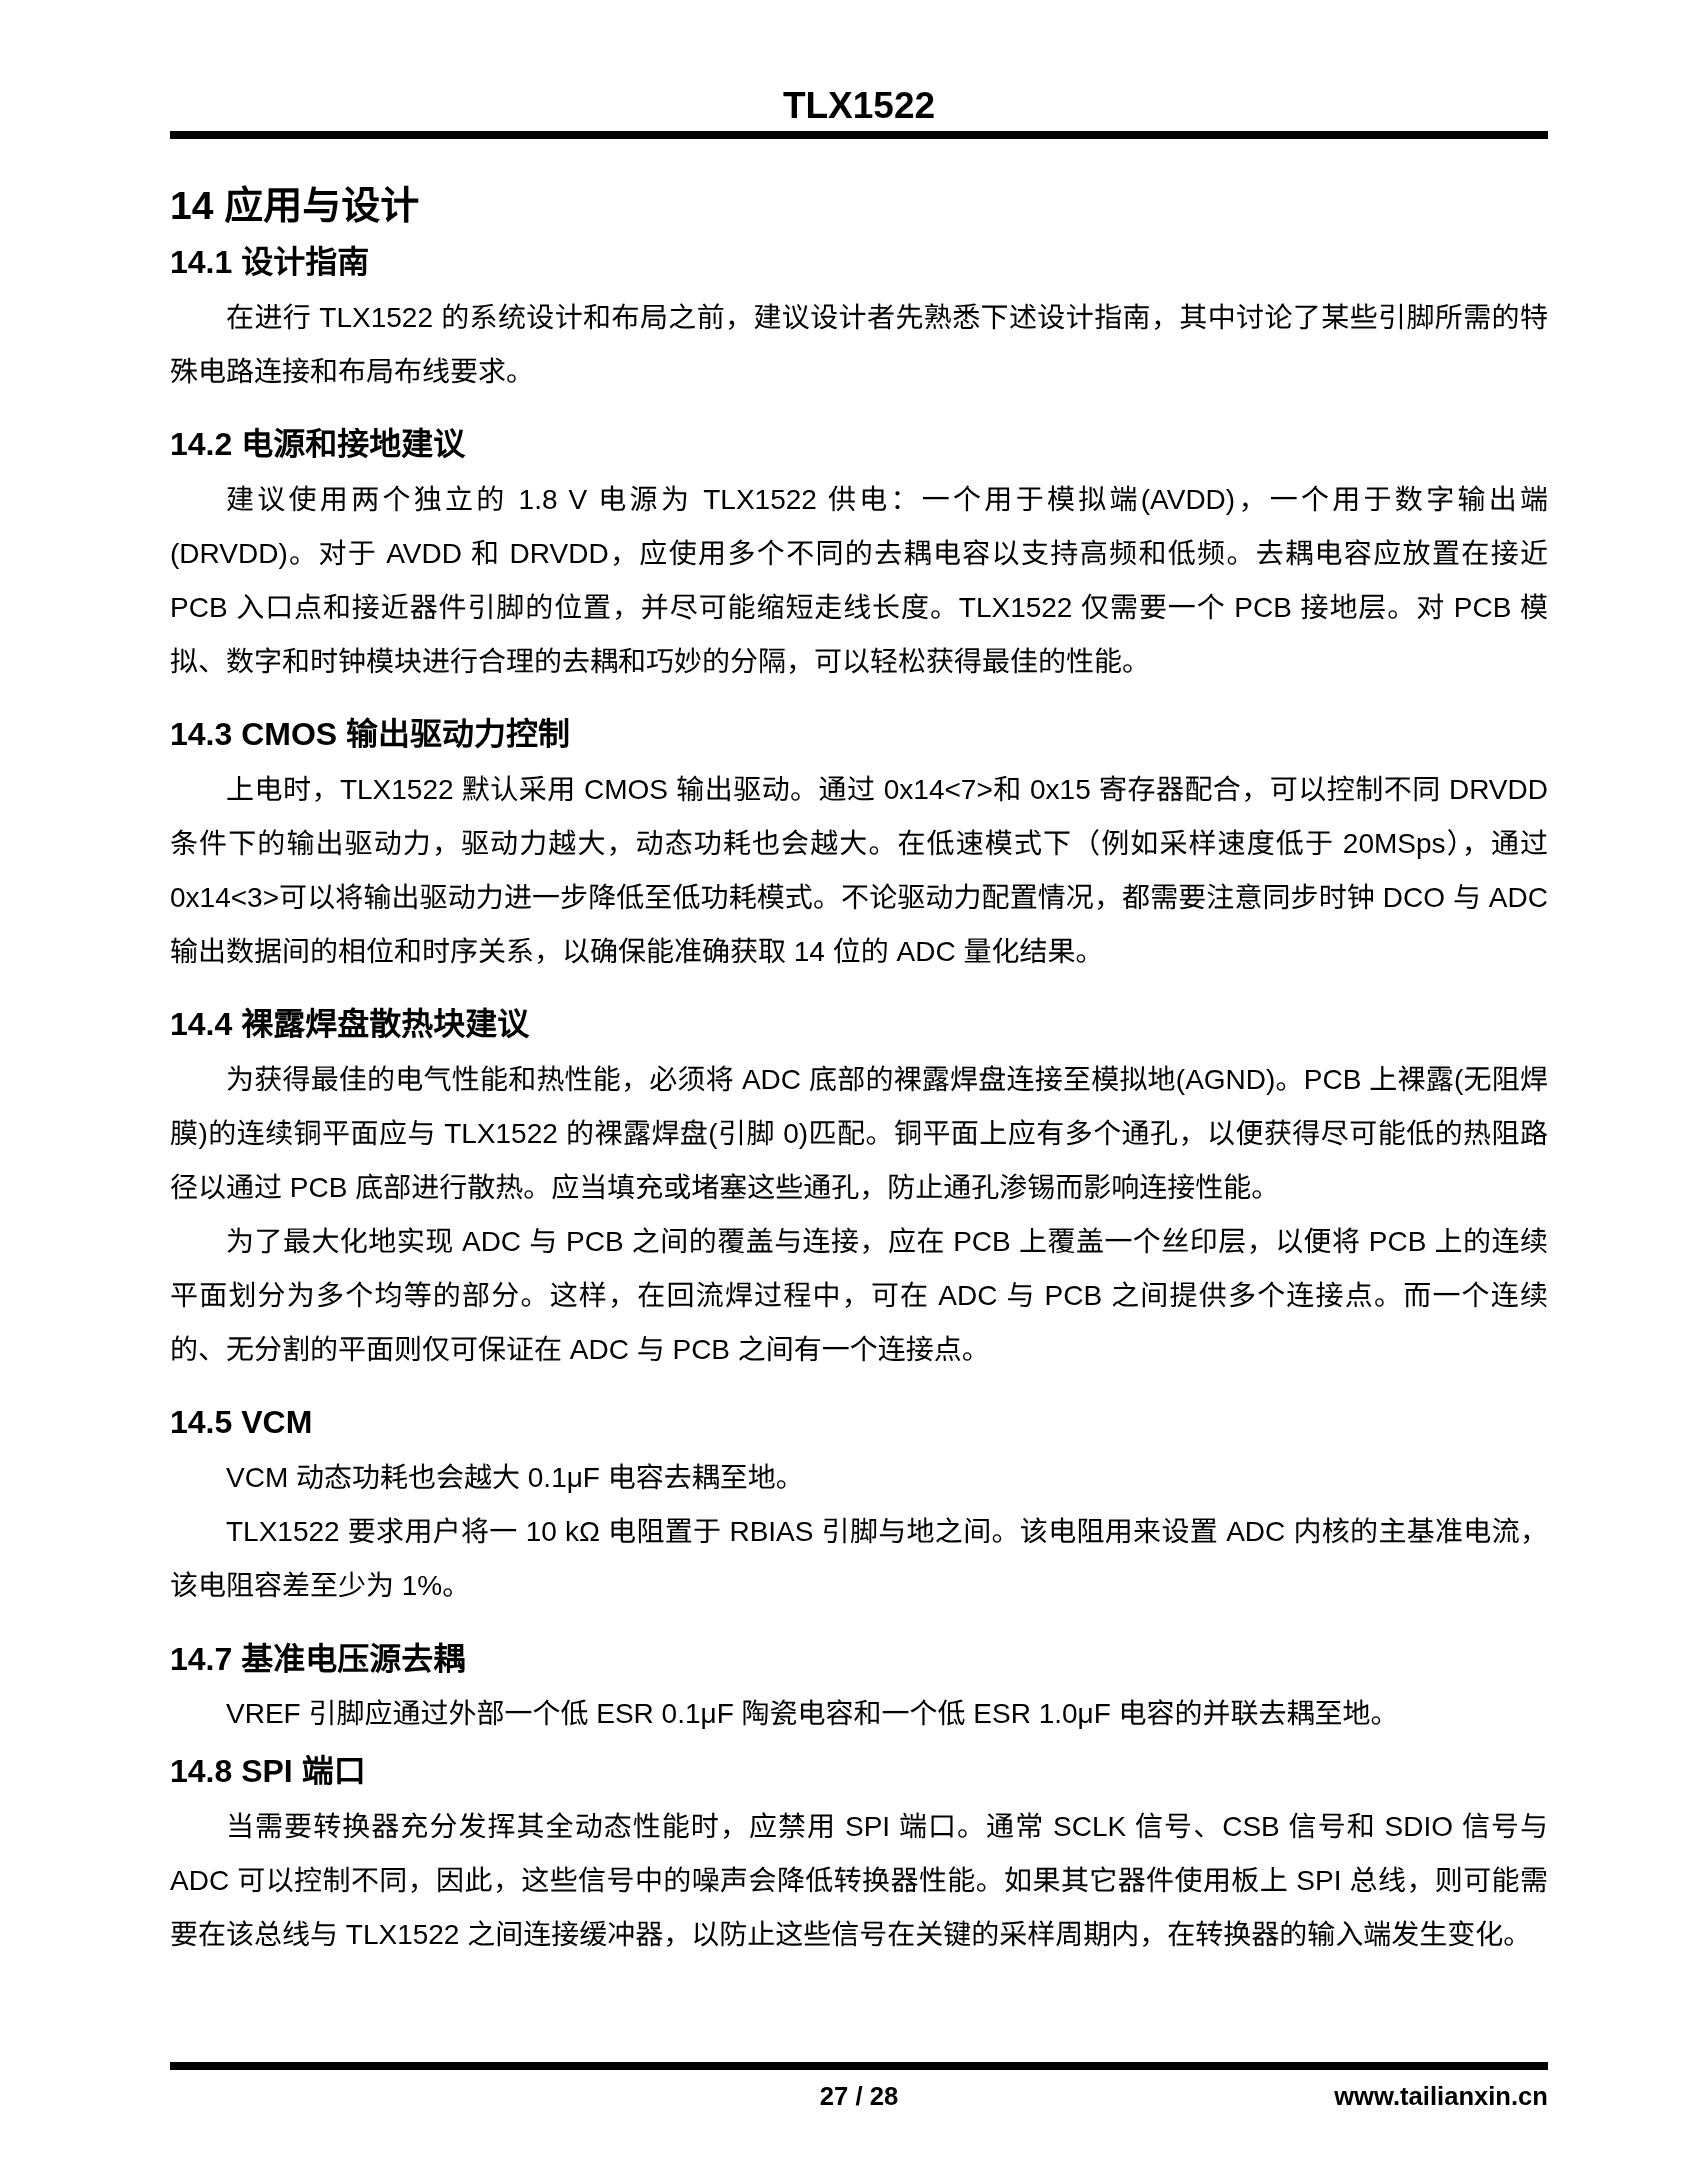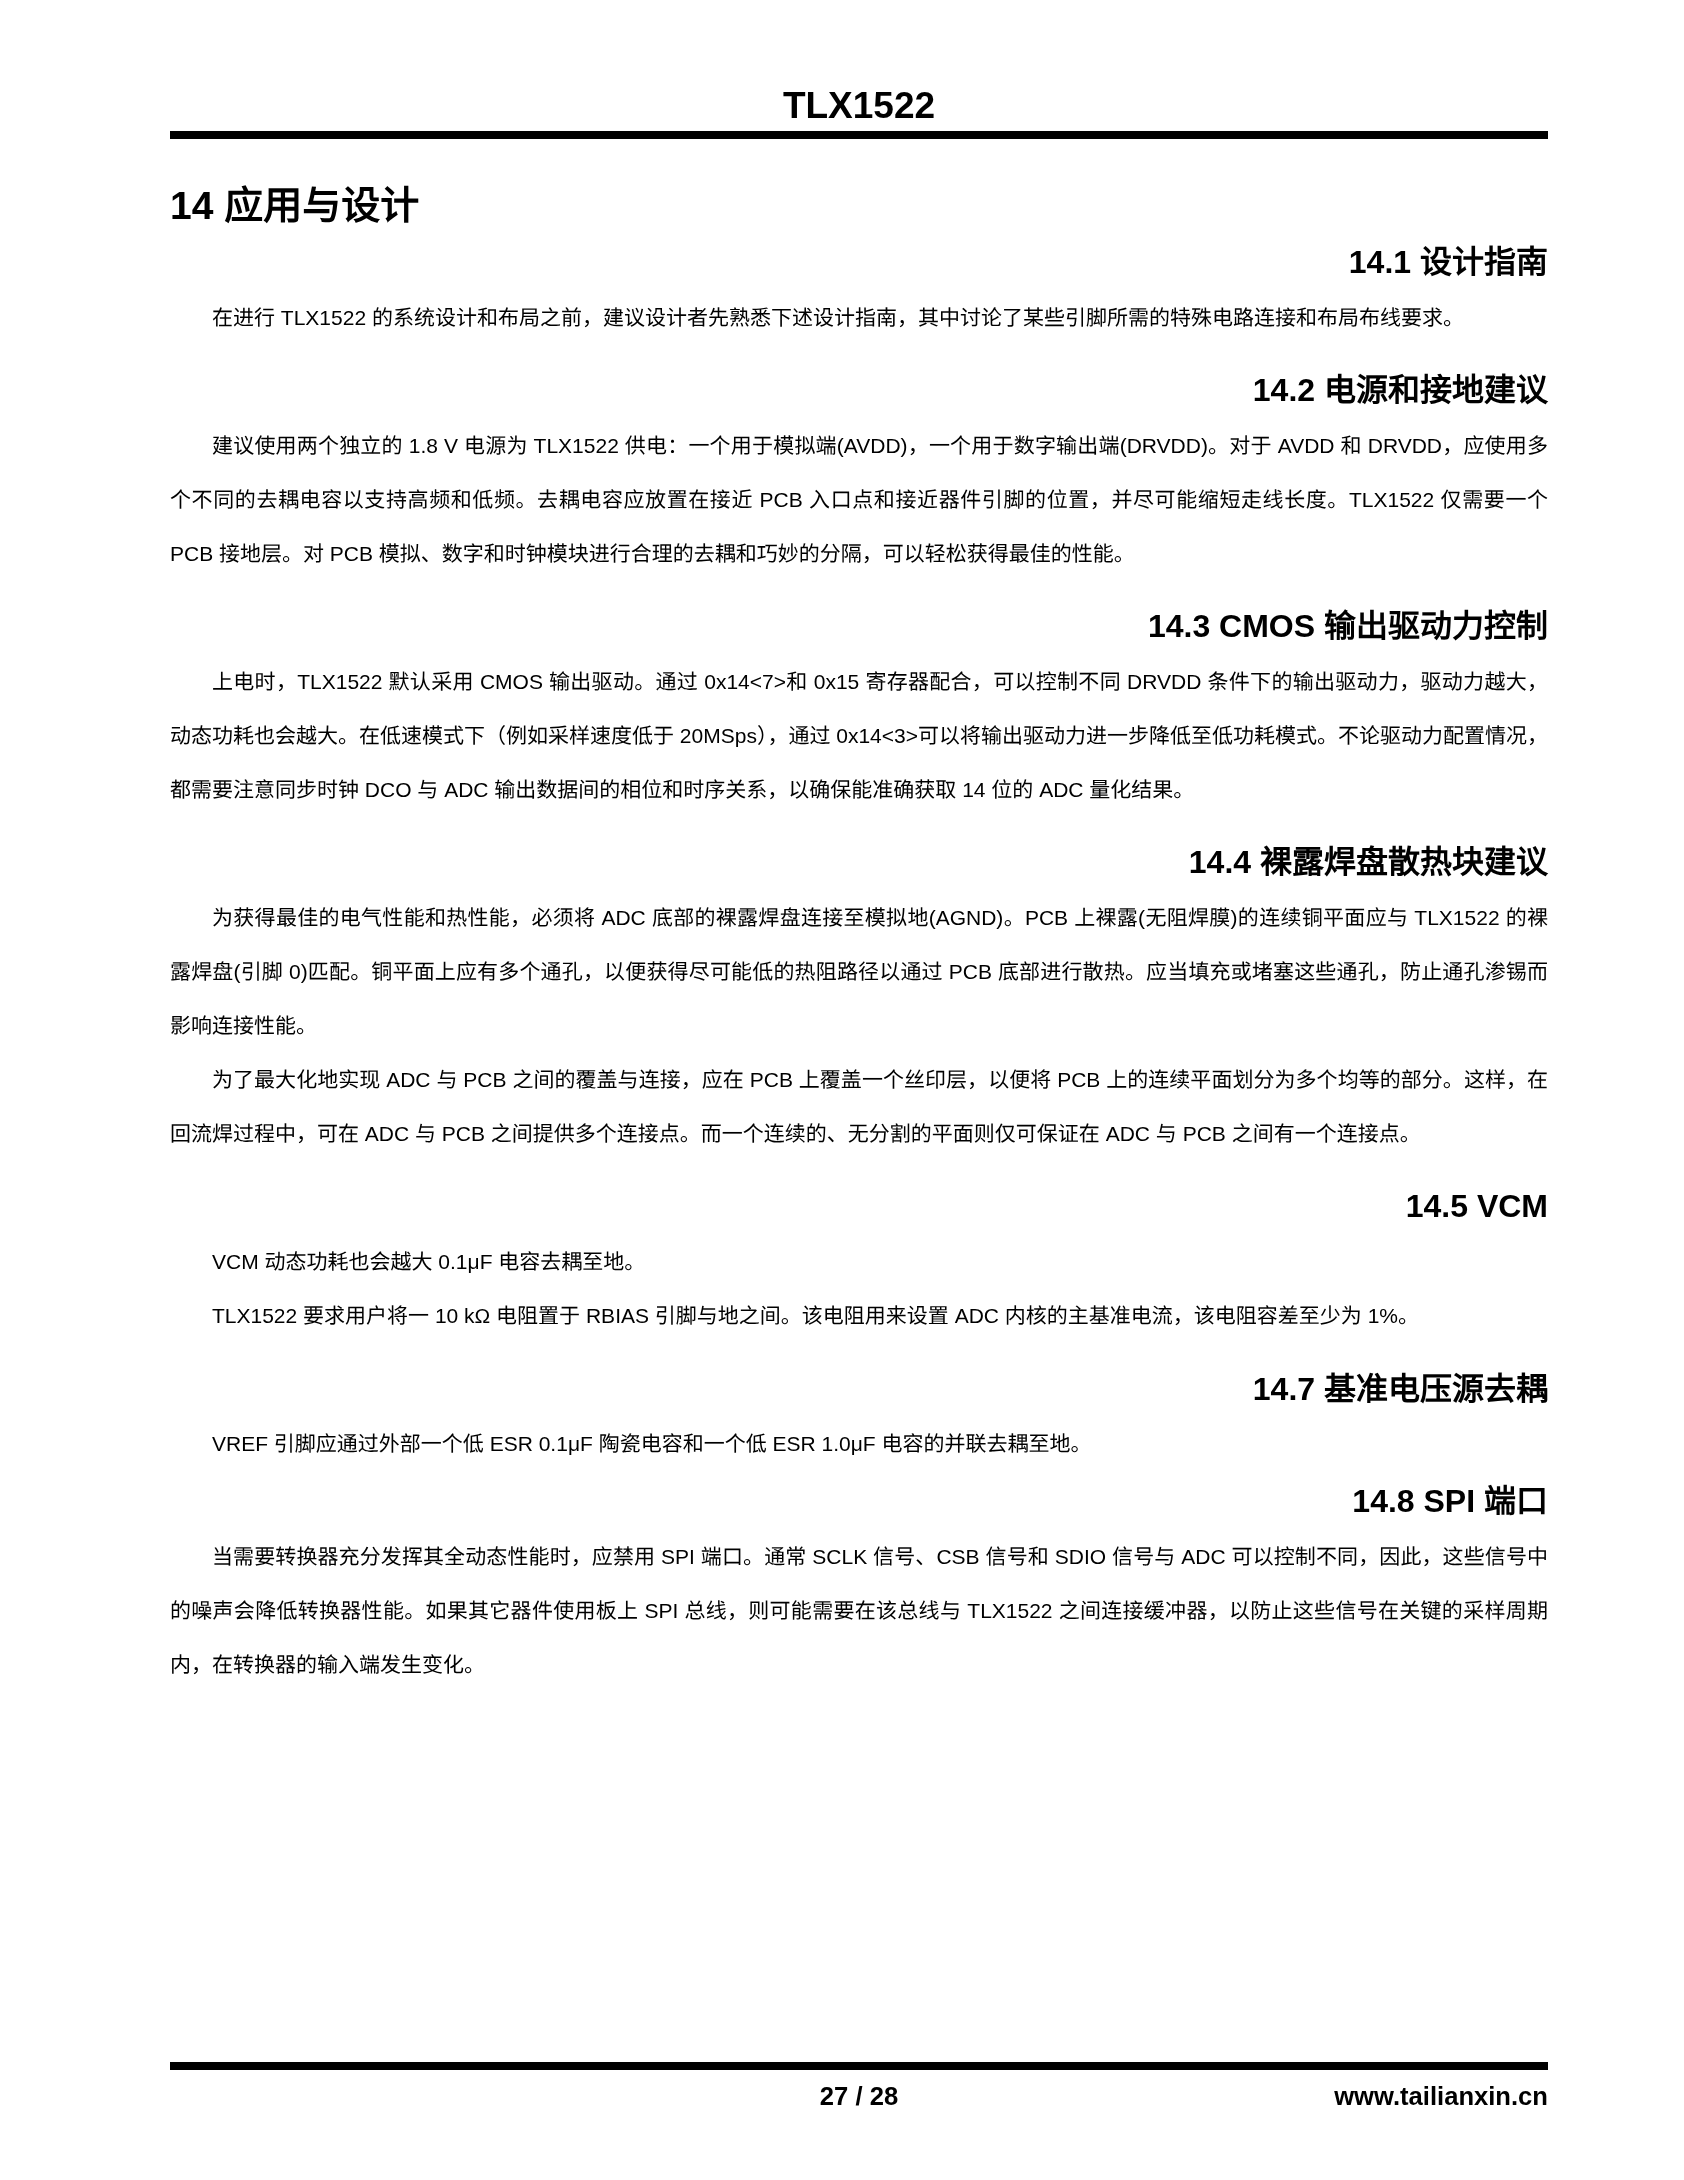--- a/index.html
+++ b/index.html
@@ -43,30 +43,29 @@
     font-size: 39px;
     font-weight: 700;
     margin: 44px 0 0 0;
     line-height: 1.2;
   }
   .section h2 {
     font-size: 32px;
     font-weight: 700;
     margin: 25.6px 0 8.5px 0;
     line-height: 1.25;
-    text-align: right;
   }
   .section.first h2 {
     margin-top: 12px;
   }
   .section.tight h2 {
     margin-top: 10.2px;
   }
   .section p {
-    font-size: 21px;
+    font-size: 28px;
     line-height: 54px;
     margin: 0;
     text-align: justify;
     text-indent: 2em;
     word-break: normal;
     overflow-wrap: break-word;
   }
   
   .footer-area {
     position: absolute;

